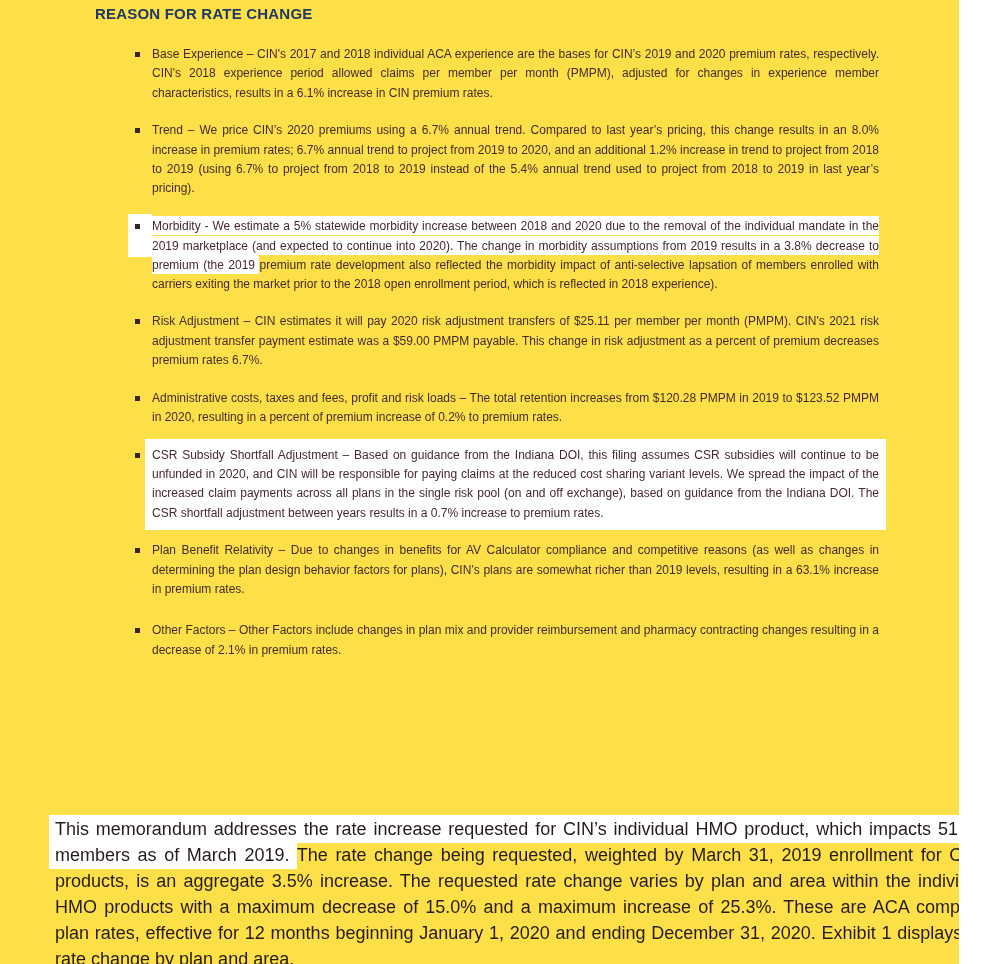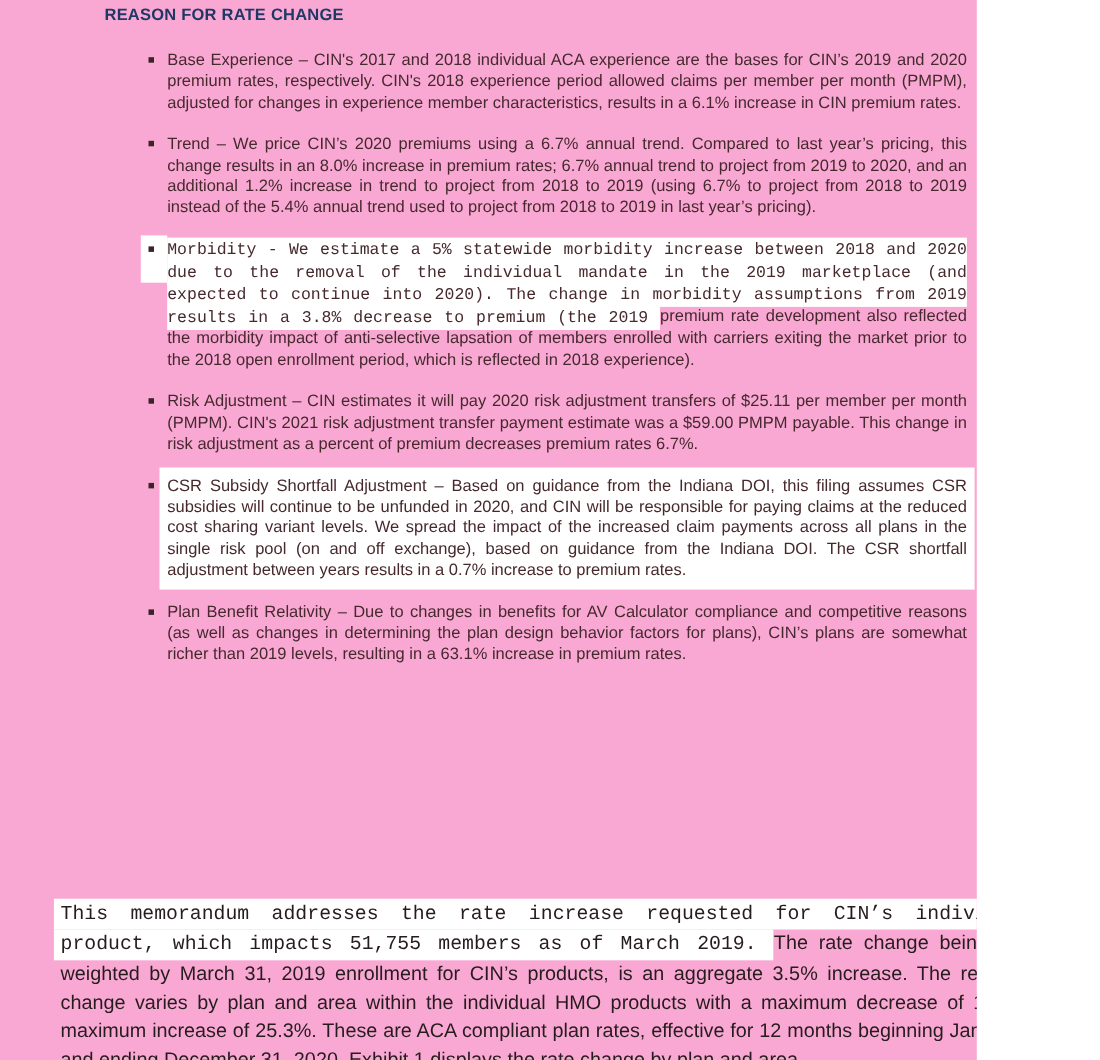--- a/index.html
+++ b/index.html
@@ -1,47 +1,46 @@
 <!DOCTYPE html>
 <html><head>
 <meta charset="utf-8">
 <style>
   html,body{margin:0;padding:0;}
   .page{
     position:relative;
-    width:888px;height:964px;
-    background:#f9a8d4;
+    width:959px;height:964px;
+    background:#fde047;
     font-family:"Liberation Sans", sans-serif;
     overflow:hidden;
   }
   .heading{
     position:absolute;left:95px;top:5px;margin:0;
     font-size:15px;font-weight:bold;letter-spacing:.2px;
     color:#1f3864;
   }
   .bullets{
     position:absolute;left:152px;top:45px;width:727px;
   }
   .bullet{
     position:relative;
     text-align:justify;
-    font-size:15px;line-height:19.4px;
+    font-size:12px;line-height:19.4px;
     color:#46292d;
     margin-bottom:18px;
   }
   .bullet.gap-lg{margin-bottom:22px;}
   .marker{
     position:absolute;left:-17px;top:7px;
     width:5px;height:5px;background:#3a2426;
   }
   .hl{
     background:#ffffff;
     padding:2.5px 0;
     box-decoration-break:clone;
-    font-family:Liberation Mono, monospace;
     -webkit-box-decoration-break:clone;
   }
   .hl-notch{
     position:absolute;left:-24px;top:-3px;
     width:24px;height:43px;background:#ffffff;
   }
   .bullet .marker{z-index:1;}
   .block-hl{
     display:block;
     background:#ffffff;
@@ -81,29 +80,37 @@
       <span class="hl-notch"></span>
       <span class="marker"></span>
       <span class="hl">Morbidity - We estimate a 5% statewide morbidity increase between 2018 and 2020 due to the removal of the individual mandate in the 2019 marketplace (and expected to continue into 2020). The change in morbidity assumptions from 2019 results in a 3.8% decrease to premium (the 2019 </span><span>premium rate development also reflected the morbidity impact of anti-selective lapsation of members enrolled with carriers exiting the market prior to the 2018 open enrollment period, which is reflected in 2018 experience).</span>
     </div>
 
     <div class="bullet">
       <span class="marker"></span>
       <span>Risk Adjustment – CIN estimates it will pay 2020 risk adjustment transfers of $25.11 per member per month (PMPM). CIN's 2021 risk adjustment transfer payment estimate was a $59.00 PMPM payable. This change in risk adjustment as a percent of premium decreases premium rates 6.7%.</span>
     </div>
 
+    <div class="bullet">
+      <span class="marker"></span>
+      <span>Administrative costs, taxes and fees, profit and risk loads – The total retention increases from $120.28 PMPM in 2019 to $123.52 PMPM in 2020, resulting in a percent of premium increase of 0.2% to premium rates.</span>
+    </div>
 
     <div class="bullet">
       <span class="marker"></span>
       <span class="block-hl">CSR Subsidy Shortfall Adjustment – Based on guidance from the Indiana DOI, this filing assumes CSR subsidies will continue to be unfunded in 2020, and CIN will be responsible for paying claims at the reduced cost sharing variant levels. We spread the impact of the increased claim payments across all plans in the single risk pool (on and off exchange), based on guidance from the Indiana DOI. The CSR shortfall adjustment between years results in a 0.7% increase to premium rates.</span>
     </div>
 
     <div class="bullet gap-lg">
       <span class="marker"></span>
       <span>Plan Benefit Relativity – Due to changes in benefits for AV Calculator compliance and competitive reasons (as well as changes in determining the plan design behavior factors for plans), CIN’s plans are somewhat richer than 2019 levels, resulting in a 63.1% increase in premium rates.</span>
     </div>
 
+    <div class="bullet">
+      <span class="marker"></span>
+      <span>Other Factors – Other Factors include changes in plan mix and provider reimbursement and pharmacy contracting changes resulting in a decrease of 2.1% in premium rates.</span>
+    </div>
 
   </div>
 
   <p class="closing"><span class="hl">This memorandum addresses the rate increase requested for CIN’s individual HMO product, which impacts 51,755 members as of March 2019. </span><span>The rate change being requested, weighted by March 31, 2019 enrollment for CIN’s products, is an aggregate 3.5% increase. The requested rate change varies by plan and area within the individual HMO products with a maximum decrease of 15.0% and a maximum increase of 25.3%. These are ACA compliant plan rates, effective for 12 months beginning January 1, 2020 and ending December 31, 2020. Exhibit 1 displays the rate change by plan and area.</span></p>
 
 </div>
 
 </body></html>

